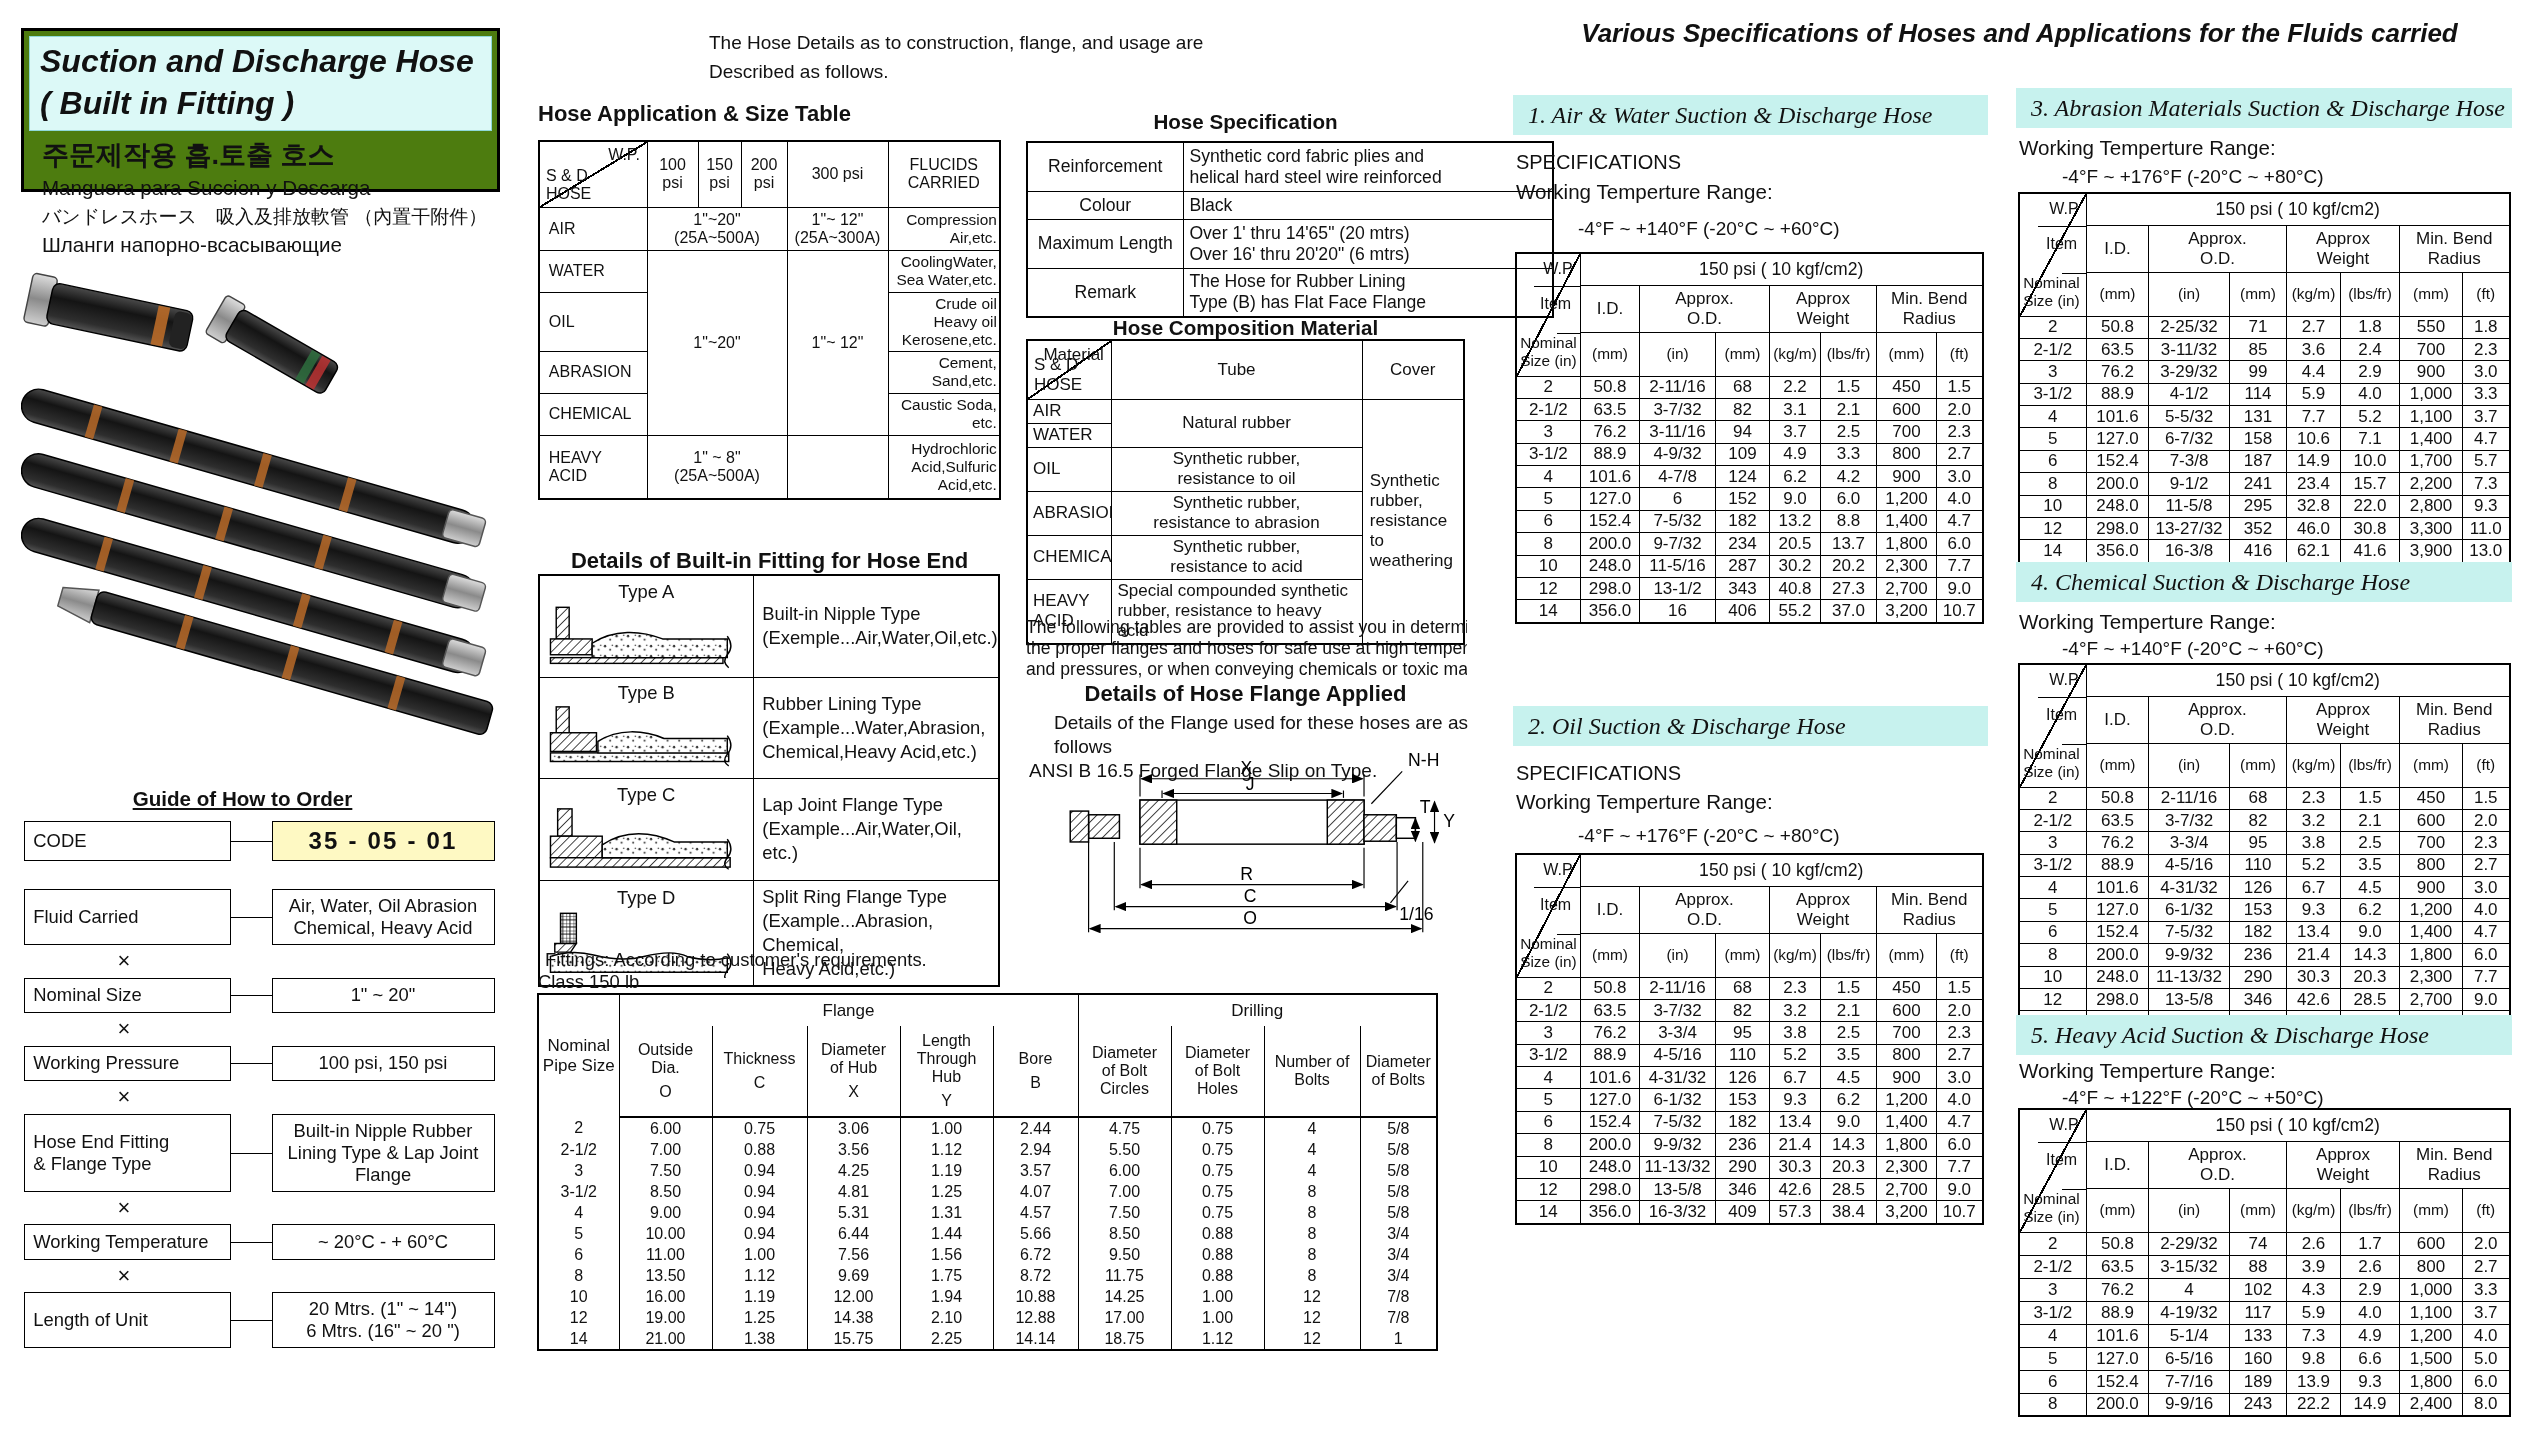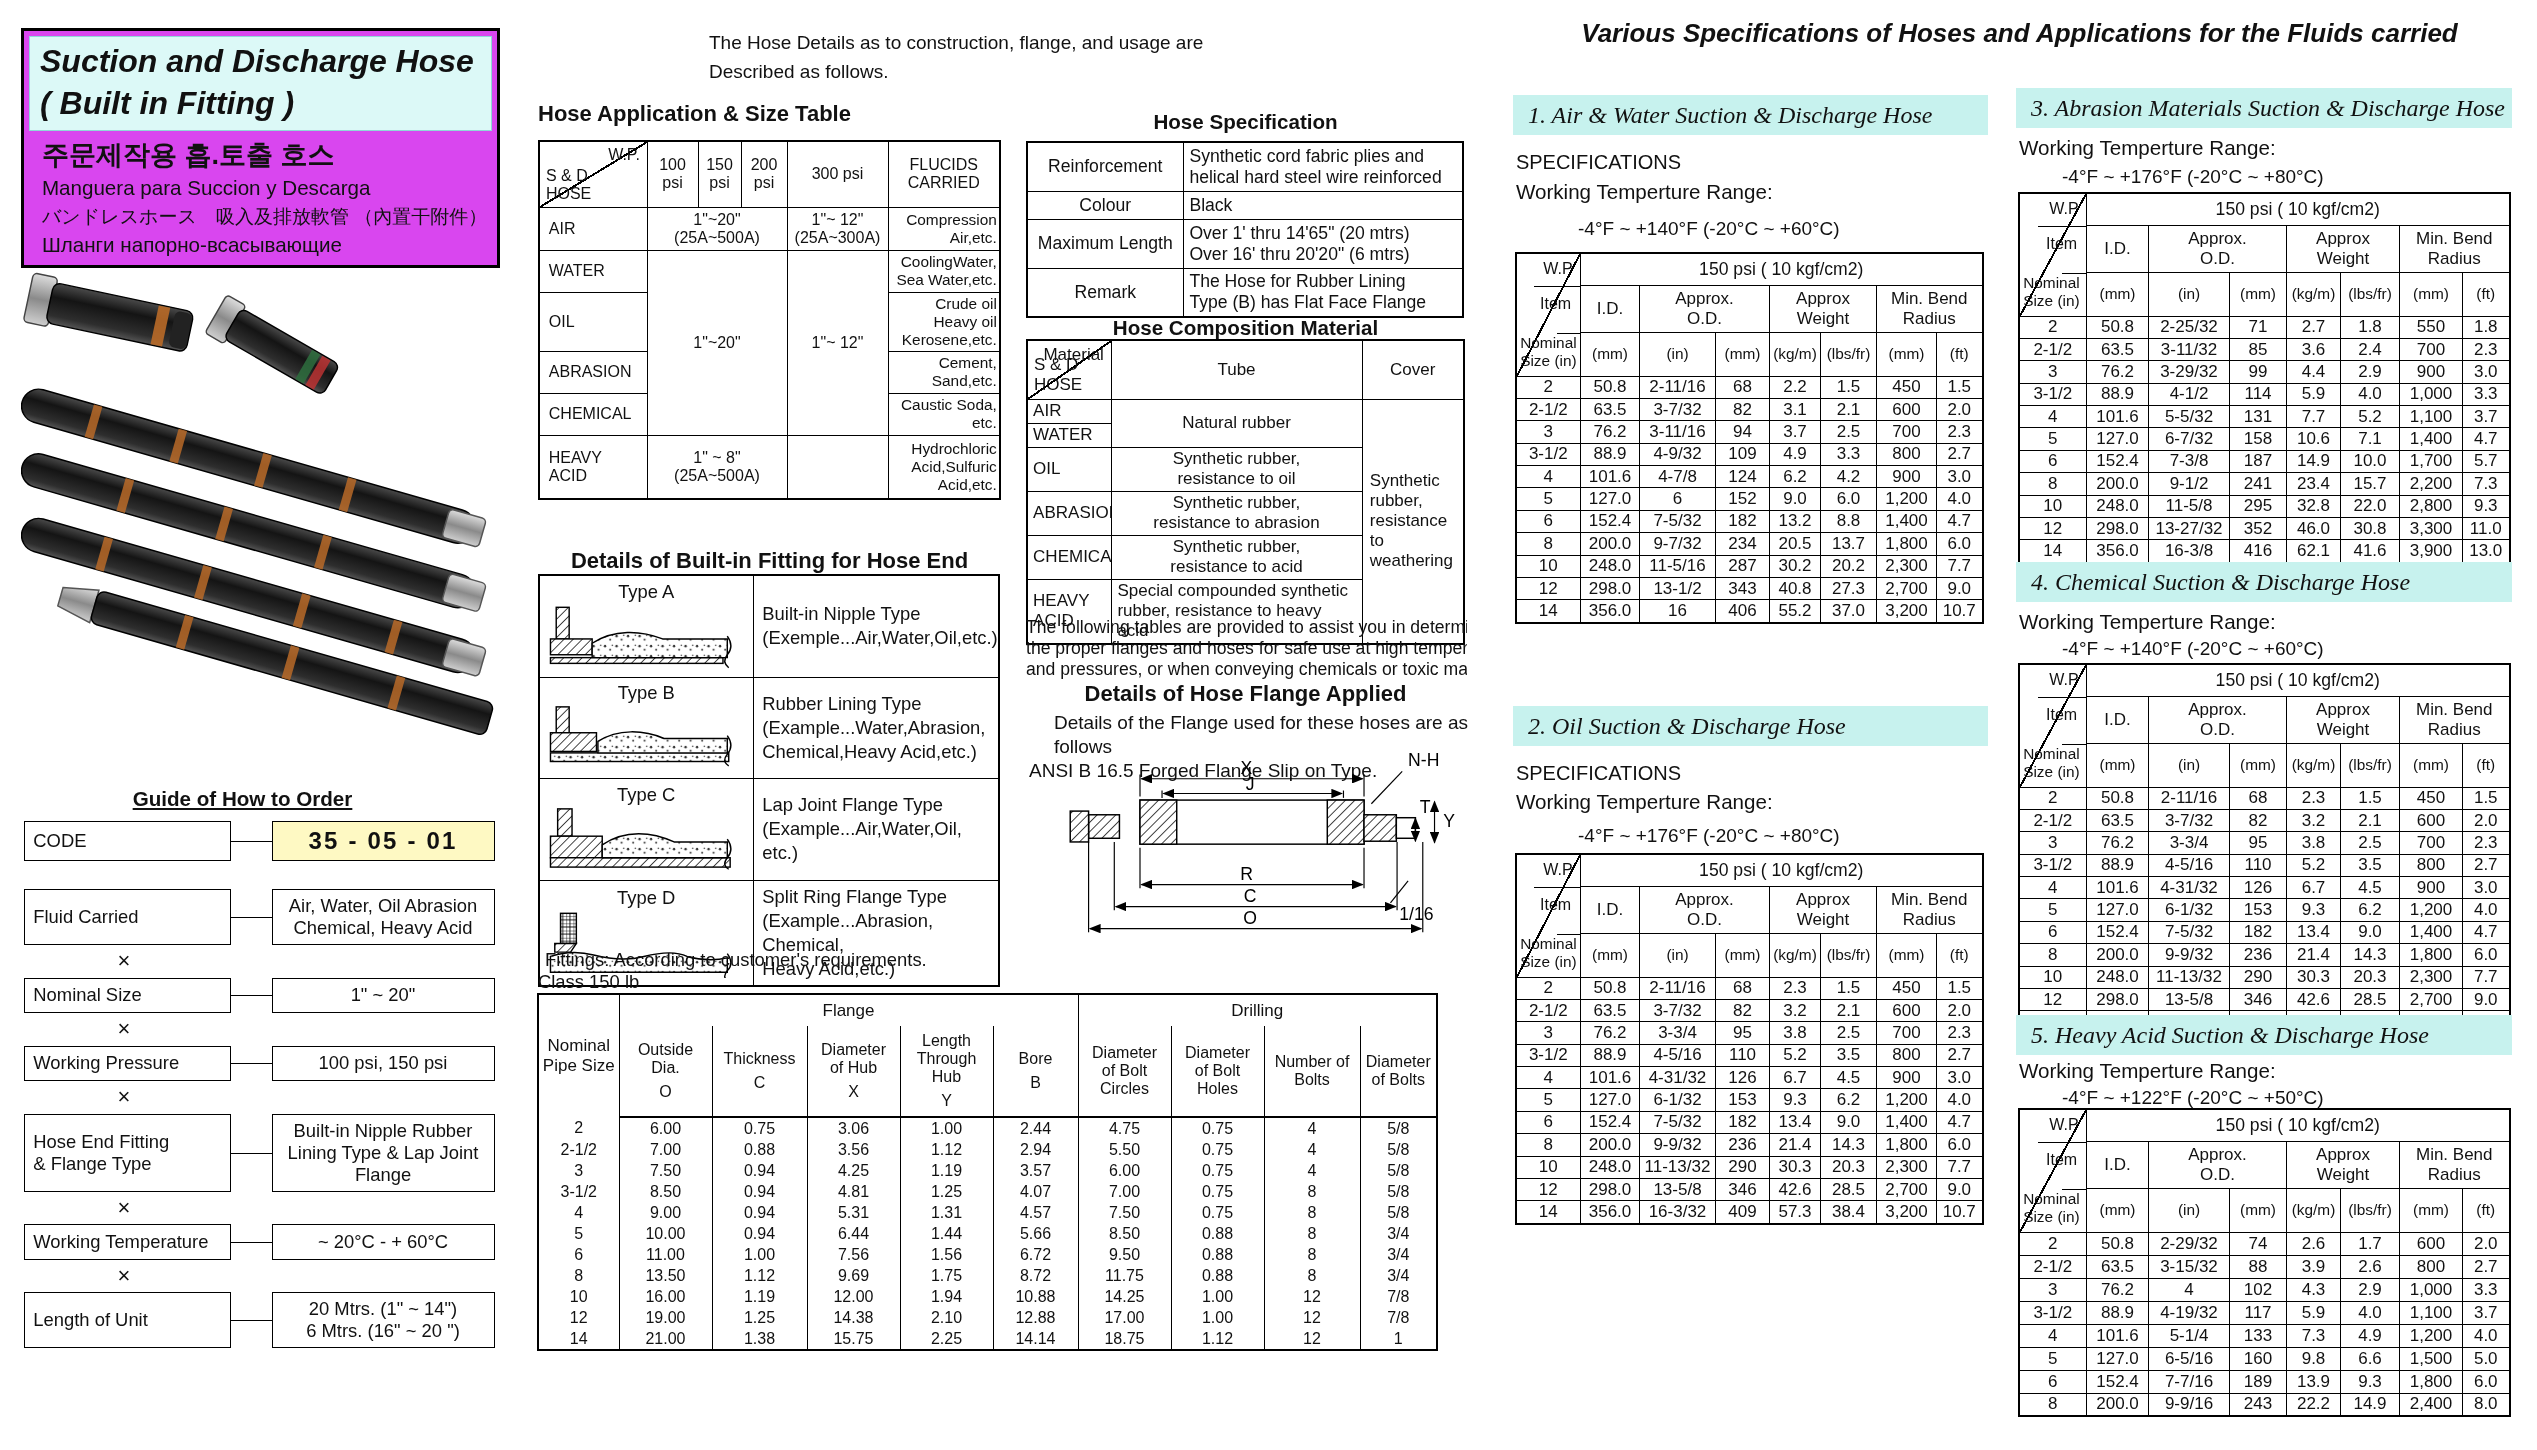--- a/index.html
+++ b/index.html
@@ -3,21 +3,21 @@
 <meta charset="utf-8">
 <style>
   *{box-sizing:border-box;margin:0;padding:0}
   html,body{width:2538px;height:1451px}
   body{position:relative;background:#fff;font-family:"Liberation Sans",sans-serif;color:#111}
   #page{position:absolute;inset:0;overflow:hidden}
   table{border-collapse:collapse;table-layout:fixed}
   td{border:1.5px solid #000;white-space:pre-line;text-align:center;vertical-align:middle;overflow:hidden}
 
   
-  .title-block{position:absolute;left:20.6px;top:28px;width:479px;height:240px;background:#d946ef;border:3.7px solid #000;padding:5.1px}
+  .title-block{position:absolute;left:20.6px;top:28px;width:479px;height:164px;background:#4d7c0f;border:3.7px solid #000;padding:5.1px}
   .tb-inner{background:#dcf9f7;border:1.5px solid #8fd8d8;height:95px;padding:4.4px 10.3px}
   .tb-title{font-size:32px;font-weight:bold;font-style:italic;line-height:1.3}
   .tb-kr{font-size:27px;font-weight:bold;margin:5.9px 0 2.9px 13.2px}
   .tb-es{font-size:20.6px;margin-left:13.2px}
   .tb-jp{font-size:19px;margin:3.7px 0 0 13.2px}
   .tb-ru{font-size:20.6px;margin:3.7px 0 0 13.2px}
   .photos{position:absolute;left:20.6px;top:253px;width:492px;height:514px}
   .og-title{position:absolute;left:103px;top:787px;width:279px;text-align:center;font-size:20.6px;font-weight:bold;text-decoration:underline}
   .order-rows{position:absolute;left:23.5px;top:821px;width:471px}
   .og-row{display:flex;align-items:stretch}
@@ -58,21 +58,21 @@
   .c150 td{padding:1.5px 2.9px}
   .c150 tr.h1{height:32px;font-size:17px}
   .c150 tr.h2{height:91px}
   .c150 tr.h2 td{border-bottom:2.2px solid #000}
   .c150 tbody tr{height:18.4px}
   .c150 tbody td{border-top:none;border-bottom:none}
   .c150 .cl{margin-top:5.9px}
 
   
   .h-spec{position:absolute;left:1028px;top:110px;width:435px;text-align:center;font-size:20.6px;font-weight:bold}
-  .spec-kv{position:absolute;left:1026px;top:141px;width:438px;font-size:17.6px;border:2.2px solid #000}
+  .spec-kv{position:absolute;left:1026px;top:141px;width:528px;font-size:17.6px;border:2.2px solid #000}
   .spec-kv td{padding:2.9px 5.9px}
   .spec-kv tr:nth-child(1){height:47px}
   .spec-kv tr:nth-child(2){height:28px}
   .spec-kv tr:nth-child(3){height:44px}
   .spec-kv tr:nth-child(4){height:46px}
   .spec-kv .k{width:156px}
   .spec-kv .v{text-align:left}
   .h-comp{position:absolute;left:1028px;top:316px;width:435px;text-align:center;font-size:20.6px;font-weight:bold}
   .comp{position:absolute;left:1026px;top:339px;width:438px;font-size:17px;border:2.2px solid #000}
   .comp td{padding:1.5px}

